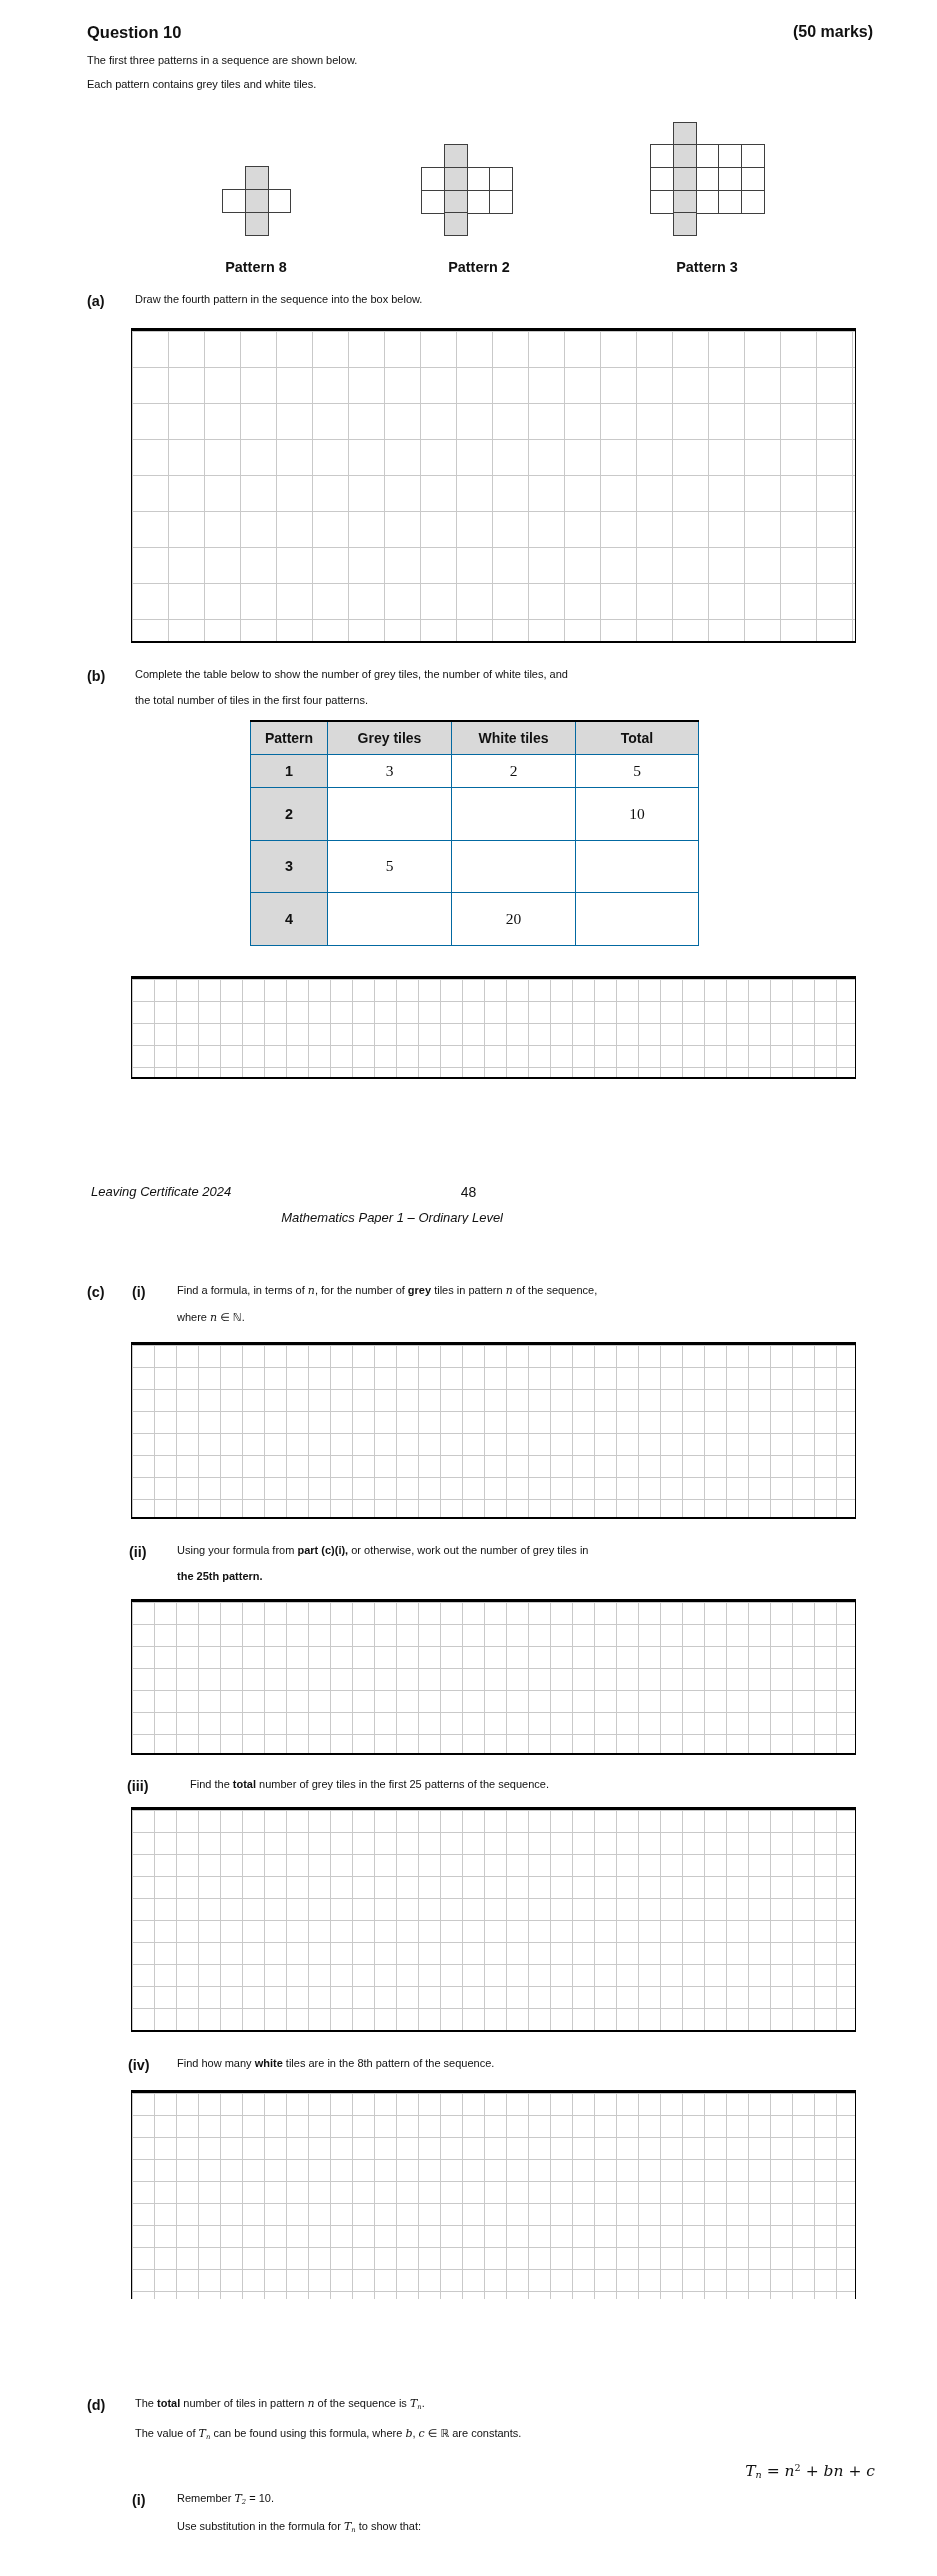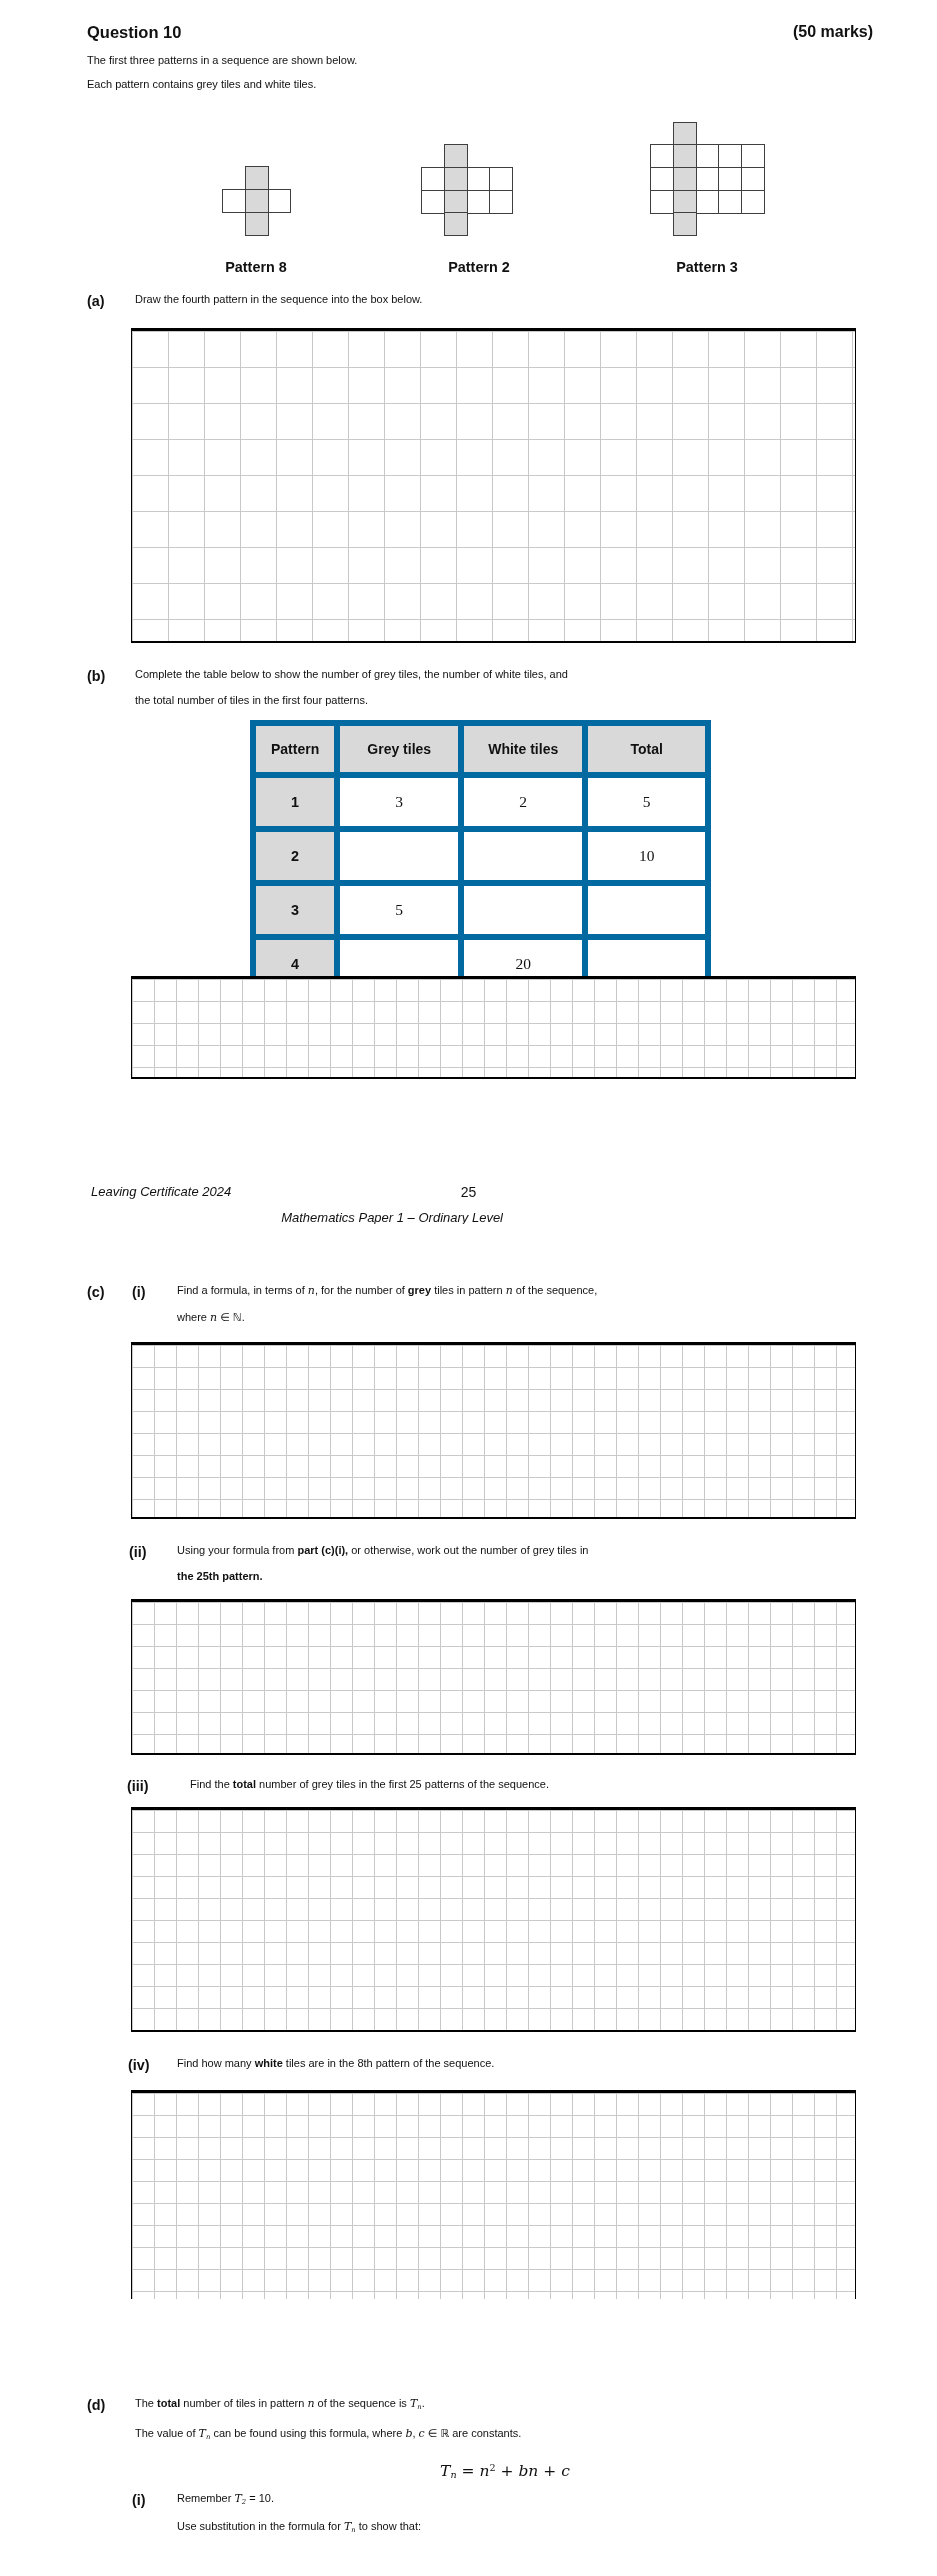--- a/index.html
+++ b/index.html
@@ -20,21 +20,21 @@
       border:1px solid #000;border-top-width:3.1px;border-bottom-width:2.6px;border-left-width:1.5px;
       background-image:linear-gradient(to right,#c9c9c9 1px,transparent 1px),
                        linear-gradient(to bottom,#c9c9c9 1px,transparent 1px);
       background-color:#fff;}
   .grid-69{background-size:36px 36px;}
   .grid-43{background-size:22px 22px;}
   .no-bottom{border-bottom:none;}
   
   .tiles-table{position:absolute;left:250px;top:720px;border-collapse:collapse;
                border:1.5px solid #000;border-top:2.6px solid #000;table-layout:fixed;}
-  .tiles-table th,.tiles-table td{border:6px solid #0369a1;text-align:center;vertical-align:middle;padding:15px;margin-top:36px;}
+  .tiles-table th,.tiles-table td{border:1px solid #0369a1;text-align:center;vertical-align:middle;padding:0;margin-top:36px;}
   .tiles-table th{background:#d9d9d9;font-size:14px;font-weight:700;font-family:"Liberation Sans",sans-serif;}
   .tiles-table td.pcell{background:#d9d9d9;font-weight:700;font-size:14.4px;font-family:"Liberation Sans",sans-serif;}
   .tiles-table td.vcell{background:#fff;font-family:"Liberation Serif",serif;font-size:15.5px;font-weight:400;}
   
   .s-b{font-weight:700;}
   .s-m{font-family:"DejaVu Serif",serif;font-style:italic;}
   .s-msub{font-family:"DejaVu Serif",serif;font-style:italic;font-size:62%;vertical-align:-0.25em;}
   .s-up{font-family:"DejaVu Serif",serif;font-style:normal;}
   .s-sup{font-family:"DejaVu Serif",serif;font-style:normal;font-size:62%;vertical-align:0.55em;}
   .equation{font-size:15.5px;line-height:1.1;text-align:center;white-space:nowrap;}
@@ -140,21 +140,21 @@
           <td class="vcell"></td>
           <td class="vcell">20</td>
           <td class="vcell"></td>
         </tr>
       </tbody>
   </table>
 
   <div class="answer-box grid-43" style="top:976px;height:103px;"></div>
 
   <div class="abs footer-italic" style="left:91px;top:1185px;">Leaving Certificate 2024</div>
-  <div class="abs page-num" style="top:1184px;">25</div>
+  <div class="abs page-num" style="top:1184px;">48</div>
   <div class="abs clip-wrap" style="left:91px;top:1211px;height:13.4px;width:412px;">
     <div class="footer-italic">Mathematics Paper 1 – Ordinary Level</div>
   </div>
 
   <div class="abs part-label" style="left:87px;top:1284px;">(c)</div>
   <div class="abs roman" style="left:132px;top:1284px;">(i)</div>
   <div class="abs txt" style="left:177px;top:1284px;"><span>Find a formula, in terms of </span><span class="s-m">n</span><span>, for the number of </span><span class="s-b">grey</span><span> tiles in pattern </span><span class="s-m">n</span><span> of the sequence,</span></div>
   <div class="abs txt" style="left:177px;top:1311px;"><span>where </span><span class="s-m">n</span><span> ∈ ℕ.</span></div>
   <div class="answer-box grid-43" style="top:1342px;height:177px;"></div>
 
@@ -167,20 +167,20 @@
   <div class="abs txt" style="left:190px;top:1778px;"><span>Find the </span><span class="s-b">total</span><span> number of grey tiles in the first 25 patterns of the sequence.</span></div>
   <div class="answer-box grid-43" style="top:1807px;height:225px;"></div>
 
   <div class="abs roman" style="left:128px;top:2057px;">(iv)</div>
   <div class="abs txt" style="left:177px;top:2057px;"><span>Find how many </span><span class="s-b">white</span><span> tiles are in the 8th pattern of the sequence.</span></div>
   <div class="answer-box grid-43 no-bottom" style="top:2090px;height:209px;"></div>
 
   <div class="abs part-label" style="left:87px;top:2397px;">(d)</div>
   <div class="abs txt" style="left:135px;top:2397px;"><span>The </span><span class="s-b">total</span><span> number of tiles in pattern </span><span class="s-m">n</span><span> of the sequence is </span><span class="s-m">T</span><span class="s-msub">n</span><span>.</span></div>
   <div class="abs txt" style="left:135px;top:2427px;"><span>The value of </span><span class="s-m">T</span><span class="s-msub">n</span><span> can be found using this formula, where </span><span class="s-m">b</span><span>, </span><span class="s-m">c</span><span> ∈ ℝ are constants.</span></div>
-  <div class="abs equation eq-col-d" style="top:2462px;"><span class="s-m">T</span><span class="s-msub">n</span><span class="s-up"> = </span><span class="s-m">n</span><span class="s-sup">2</span><span class="s-up"> + </span><span class="s-m">b</span><span class="s-m">n</span><span class="s-up"> + </span><span class="s-m">c</span></div>
+  <div class="abs equation eq-col-d" style="top:2462px;text-align:right;"><span class="s-m">T</span><span class="s-msub">n</span><span class="s-up"> = </span><span class="s-m">n</span><span class="s-sup">2</span><span class="s-up"> + </span><span class="s-m">b</span><span class="s-m">n</span><span class="s-up"> + </span><span class="s-m">c</span></div>
 
   <div class="abs roman" style="left:132px;top:2492px;">(i)</div>
   <div class="abs txt" style="left:177px;top:2492px;"><span>Remember </span><span class="s-m">T</span><span class="s-msub">2</span><span> = 10.</span></div>
   <div class="abs txt" style="left:177px;top:2520px;"><span>Use substitution in the formula for </span><span class="s-m">T</span><span class="s-msub">n</span><span> to show that:</span></div>
 
 </div>
 
 
 </body></html>

